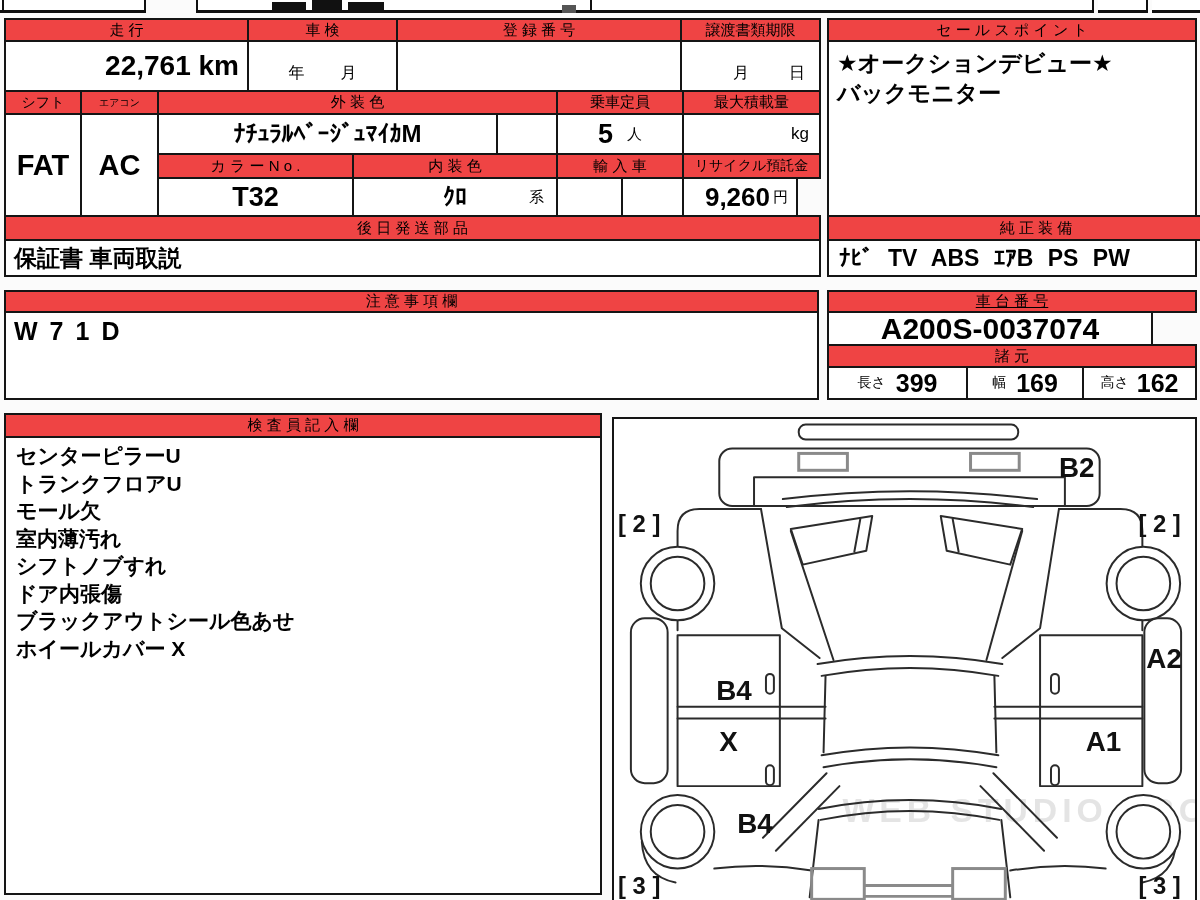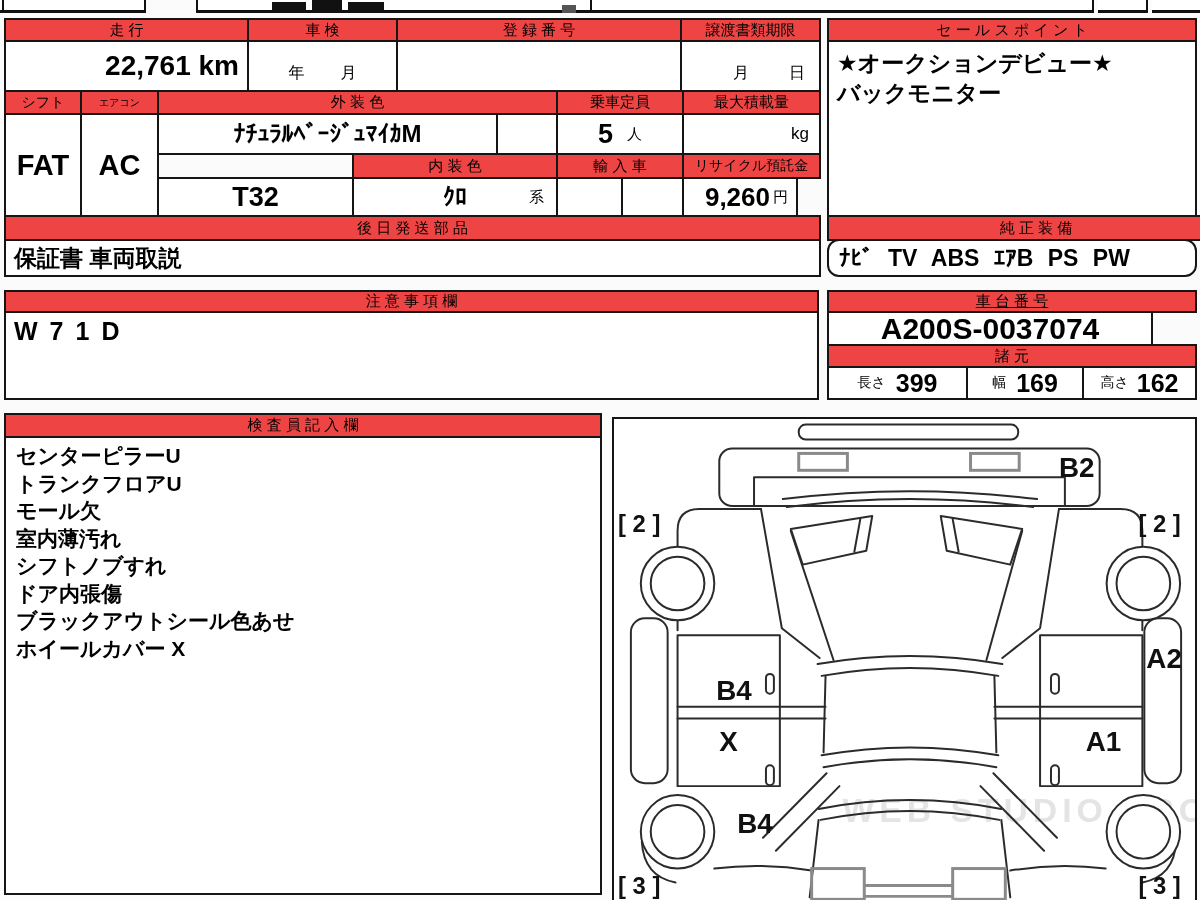--- a/index.html
+++ b/index.html
@@ -65,20 +65,21 @@
   <div class="cell v center" style="left:80px;top:113px;width:79px;height:104px;font-size:29px;">AC</div>
 
   <div class="cell v center" style="left:157px;top:113px;width:341px;height:42px;font-size:24px;">ﾅﾁｭﾗﾙﾍﾞｰｼﾞｭﾏｲｶM</div>
   <div class="cell" style="left:496px;top:113px;width:62px;height:42px;"></div>
   <div class="cell v center" style="left:556px;top:113px;width:128px;height:42px;gap:14px;">
     <span style="font-size:27px;">5</span>
     <span style="font-size:15px;font-weight:normal;">人</span>
   </div>
   <div class="cell v right" style="left:682px;top:113px;width:139px;height:42px;font-weight:normal;font-size:17px;padding-right:10px;">kg</div>
 
+  <div class="cell h" style="left:157px;top:153px;width:197px;height:26px;">カ ラ ー N o .</div>
   <div class="cell h" style="left:352px;top:153px;width:206px;height:26px;">内 装 色</div>
   <div class="cell h" style="left:556px;top:153px;width:128px;height:26px;">輸 入 車</div>
   <div class="cell h" style="left:682px;top:153px;width:139px;height:26px;font-size:14px;">リサイクル預託金</div>
 
   <div class="cell v center" style="left:157px;top:177px;width:197px;height:40px;font-size:27px;">T32</div>
   <div class="cell v center" style="left:352px;top:177px;width:206px;height:40px;font-size:24px;position:absolute;">
     <span>ｸﾛ</span>
     <span style="position:absolute;right:12px;font-size:15px;font-weight:normal;">系</span>
   </div>
   <div class="cell" style="left:556px;top:177px;width:67px;height:40px;"></div>
@@ -90,21 +91,21 @@
 
   <div class="cell h" style="left:4px;top:215px;width:817px;height:26px;">後 日 発 送 部 品</div>
   <div class="cell v" style="left:4px;top:239px;width:817px;height:38px;font-size:23px;padding-left:8px;">保証書 車両取説</div>
 
   <div class="cell h" style="left:827px;top:18px;width:370px;height:24px;">セ ー ル ス ポ イ ン ト</div>
   <div class="cell" style="left:827px;top:40px;width:370px;height:177px;padding:6px 8px;font-weight:bold;font-size:23px;line-height:30px;">
     <div>★オークションデビュー★</div>
     <div>バックモニター</div>
   </div>
   <div class="cell h" style="left:827px;top:215px;width:418px;height:26px;">純 正 装 備</div>
-  <div class="cell v" style="left:827px;top:239px;width:370px;height:38px;font-size:23px;padding-left:10px;word-spacing:8px;border-radius:12px;">ﾅﾋﾞ TV ABS ｴｱB PS PW</div>
+  <div class="cell v" style="left:827px;top:239px;width:370px;height:38px;font-size:23px;padding-left:10px;word-spacing:8px;">ﾅﾋﾞ TV ABS ｴｱB PS PW</div>
 
   <div class="cell h" style="left:4px;top:290px;width:815px;height:23px;">注 意 事 項 欄</div>
   <div class="cell" style="left:4px;top:311px;width:815px;height:89px;font-weight:bold;font-size:25px;letter-spacing:12px;padding:4px 8px;">W71D</div>
 
   <div class="cell h" style="left:827px;top:290px;width:370px;height:23px;text-decoration:underline;">車 台 番 号</div>
   <div class="cell v center" style="left:827px;top:311px;width:326px;height:35px;font-size:30px;">A200S-0037074</div>
   <div class="cell h" style="left:827px;top:344px;width:370px;height:24px;">諸 元</div>
   <div class="cell v center" style="left:827px;top:366px;width:141px;height:34px;gap:10px;">
     <span style="font-size:14px;font-weight:normal;">長さ</span>
     <span style="font-size:25px;">399</span>

